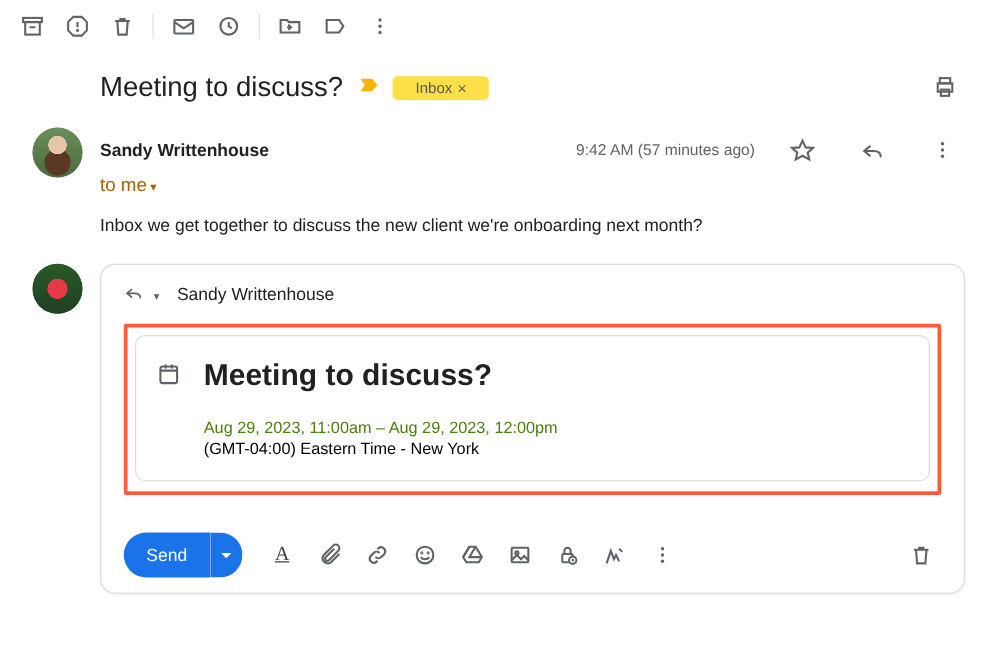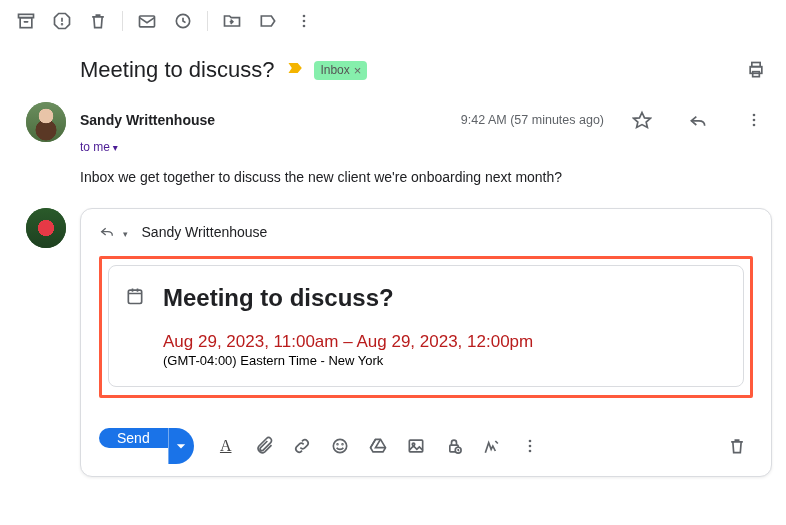--- a/index.html
+++ b/index.html
@@ -5,56 +5,56 @@
 * { box-sizing: border-box; margin: 0; padding: 0; }
 body { font-family: Arial, sans-serif; background: #fff; color: #202124; width: 786px; height: 525px; overflow: hidden; position: relative; }
 
 .toolbar { display: flex; align-items: center; height: 42px; padding: 0 8px; border-bottom: 1px solid #fff; }
 .tb-btn { width: 36px; height: 36px; display: flex; align-items: center; justify-content: center; cursor: pointer; border-radius: 50%; color: #5f6368; }
 .tb-divider { width: 1px; height: 20px; background: #e0e0e0; margin: 0 6px; }
 
 .header-row { display: flex; align-items: center; padding: 10px 12px 10px 80px; }
 .subject { font-size: 22px; font-weight: 400; color: #202124; margin-right: 12px; }
 .importance { color: #f4b400; margin-right: 8px; font-size: 16px; }
-.label-chip { background: #86efac; color: #555; font-size: 12px; padding: 2px 6px; border-radius: 4px; display: inline-flex; align-items: center; gap: 4px; text-align: center; }
+.label-chip { background: #fde047; color: #555; font-size: 12px; padding: 2px 18px; border-radius: 4px; display: inline-flex; align-items: center; gap: 4px; text-align: center; }
 .label-chip .x { cursor: pointer; color: #666; font-size: 13px; }
 .spacer { flex: 1; }
 .print-btn { width: 36px; height: 36px; display:flex; align-items:center; justify-content:center; color:#5f6368; cursor:pointer; border-radius:50%;}
 
 .msg { display: flex; padding: 4px 14px 8px 26px; }
 .avatar { width: 40px; height: 40px; border-radius: 50%; background: #6b8e5e; margin-right: 14px; flex-shrink: 0; overflow:hidden; position:relative;}
 .avatar::after{content:"";position:absolute;inset:0;background:radial-gradient(circle at 50% 35%, #e8c4a8 0 22%, transparent 23%), radial-gradient(circle at 50% 70%, #5a3825 0 30%, transparent 31%), linear-gradient(#6b8e5e,#4a6b3d);}
 .avatar2 { width: 40px; height: 40px; border-radius: 50%; background: #2a5a2a; margin-right: 14px; flex-shrink: 0; position:relative; overflow:hidden;}
 .avatar2::after{content:"";position:absolute;inset:0;background:radial-gradient(circle at 50% 50%, #e63946 0 28%, transparent 29%), linear-gradient(#2a5a2a,#1e4020);}
 
 .msg-body { flex: 1; }
 .msg-head { display: flex; align-items: center; }
 .sender { font-weight: bold; font-size: 14px; }
 .msg-meta { margin-left: auto; display: flex; align-items: center; gap: 20px; color: #5f6368; font-size: 12.5px; }
 .meta-btn { width: 36px; height: 36px; display:flex; align-items:center; justify-content:center; cursor:pointer; color:#5f6368; border-radius:50%; }
-.recipients { font-size: 12px; color: #4c1d95; margin-top: 2px; }
+.recipients { font-size: 15px; color: #a16207; margin-top: 2px; }
 .recipients .caret::after { content: " ▾"; font-size: 10px; }
 .msg-text { font-size: 14px; margin-top: 14px; line-height: 1.4; }
 
 .compose { margin: 12px 14px 10px 26px; display:flex; }
 .compose-card { flex:1; background: #fff; border: 1px solid #dadce0; border-radius: 12px; padding: 14px 18px 12px; box-shadow: 0 1px 3px rgba(0,0,0,0.08); }
 .compose-head { display:flex; align-items:center; gap:6px; font-size:14px; margin-bottom: 14px; }
 .reply-icon { color:#5f6368; }
 .reply-name { margin-left: 8px; color:#202124; }
 .caret-sm::after { content:"▾"; font-size:9px; color:#5f6368; margin-left:2px;}
 
 .event-highlight { border: 3px solid #ff5a3c; padding: 6px 6px 8px; border-radius: 2px; }
 .event-card { border: 1px solid #dadce0; border-radius: 8px; padding: 18px 20px 18px 16px; display:flex; gap: 18px; align-items:flex-start;}
 .cal-icon { color:#5f6368; margin-top:2px;}
 .event-title { font-size: 24px; font-weight: bold; margin-bottom: 18px; }
-.event-time { font-size: 17px; color:#b91c1c; line-height:1.4; }
+.event-time { font-size: 13px; color:#4d7c0f; line-height:1.4; }
 .event-tz { font-size: 13px; color:#000000; }
 
 .compose-toolbar { display:flex; align-items:center; gap: 2px; margin-top: 30px; }
-.send-btn { background:#1a73e8; color:#fff; border:none; border-radius: 18px 0 0 18px; height:20px; padding: 0 18px; font-size:14px; font-weight:500; cursor:pointer; }
+.send-btn { background:#1a73e8; color:#fff; border:none; border-radius: 18px 0 0 18px; height:36px; padding: 0 18px; font-size:14px; font-weight:500; cursor:pointer; }
 .send-more { background:#1a73e8; color:#fff; border:none; border-radius: 0 18px 18px 0; height:36px; width:26px; cursor:pointer; display:flex; align-items:center; justify-content:center; border-left:1px solid rgba(255,255,255,0.4); }
 .ctb-btn { width: 32px; height: 32px; display:flex; align-items:center; justify-content:center; cursor:pointer; color:#5f6368; border-radius:4px; margin-left:4px;}
 .ctb-btn.txt { font-family: serif; font-size:16px; text-decoration: underline; color:#444;}
 .send-group{display:flex; margin-right:10px;}
 .trash-right{margin-left:auto;}
 
 svg { width: 20px; height: 20px; }
 .small svg { width: 16px; height: 16px; }
 </style>
 </head>

